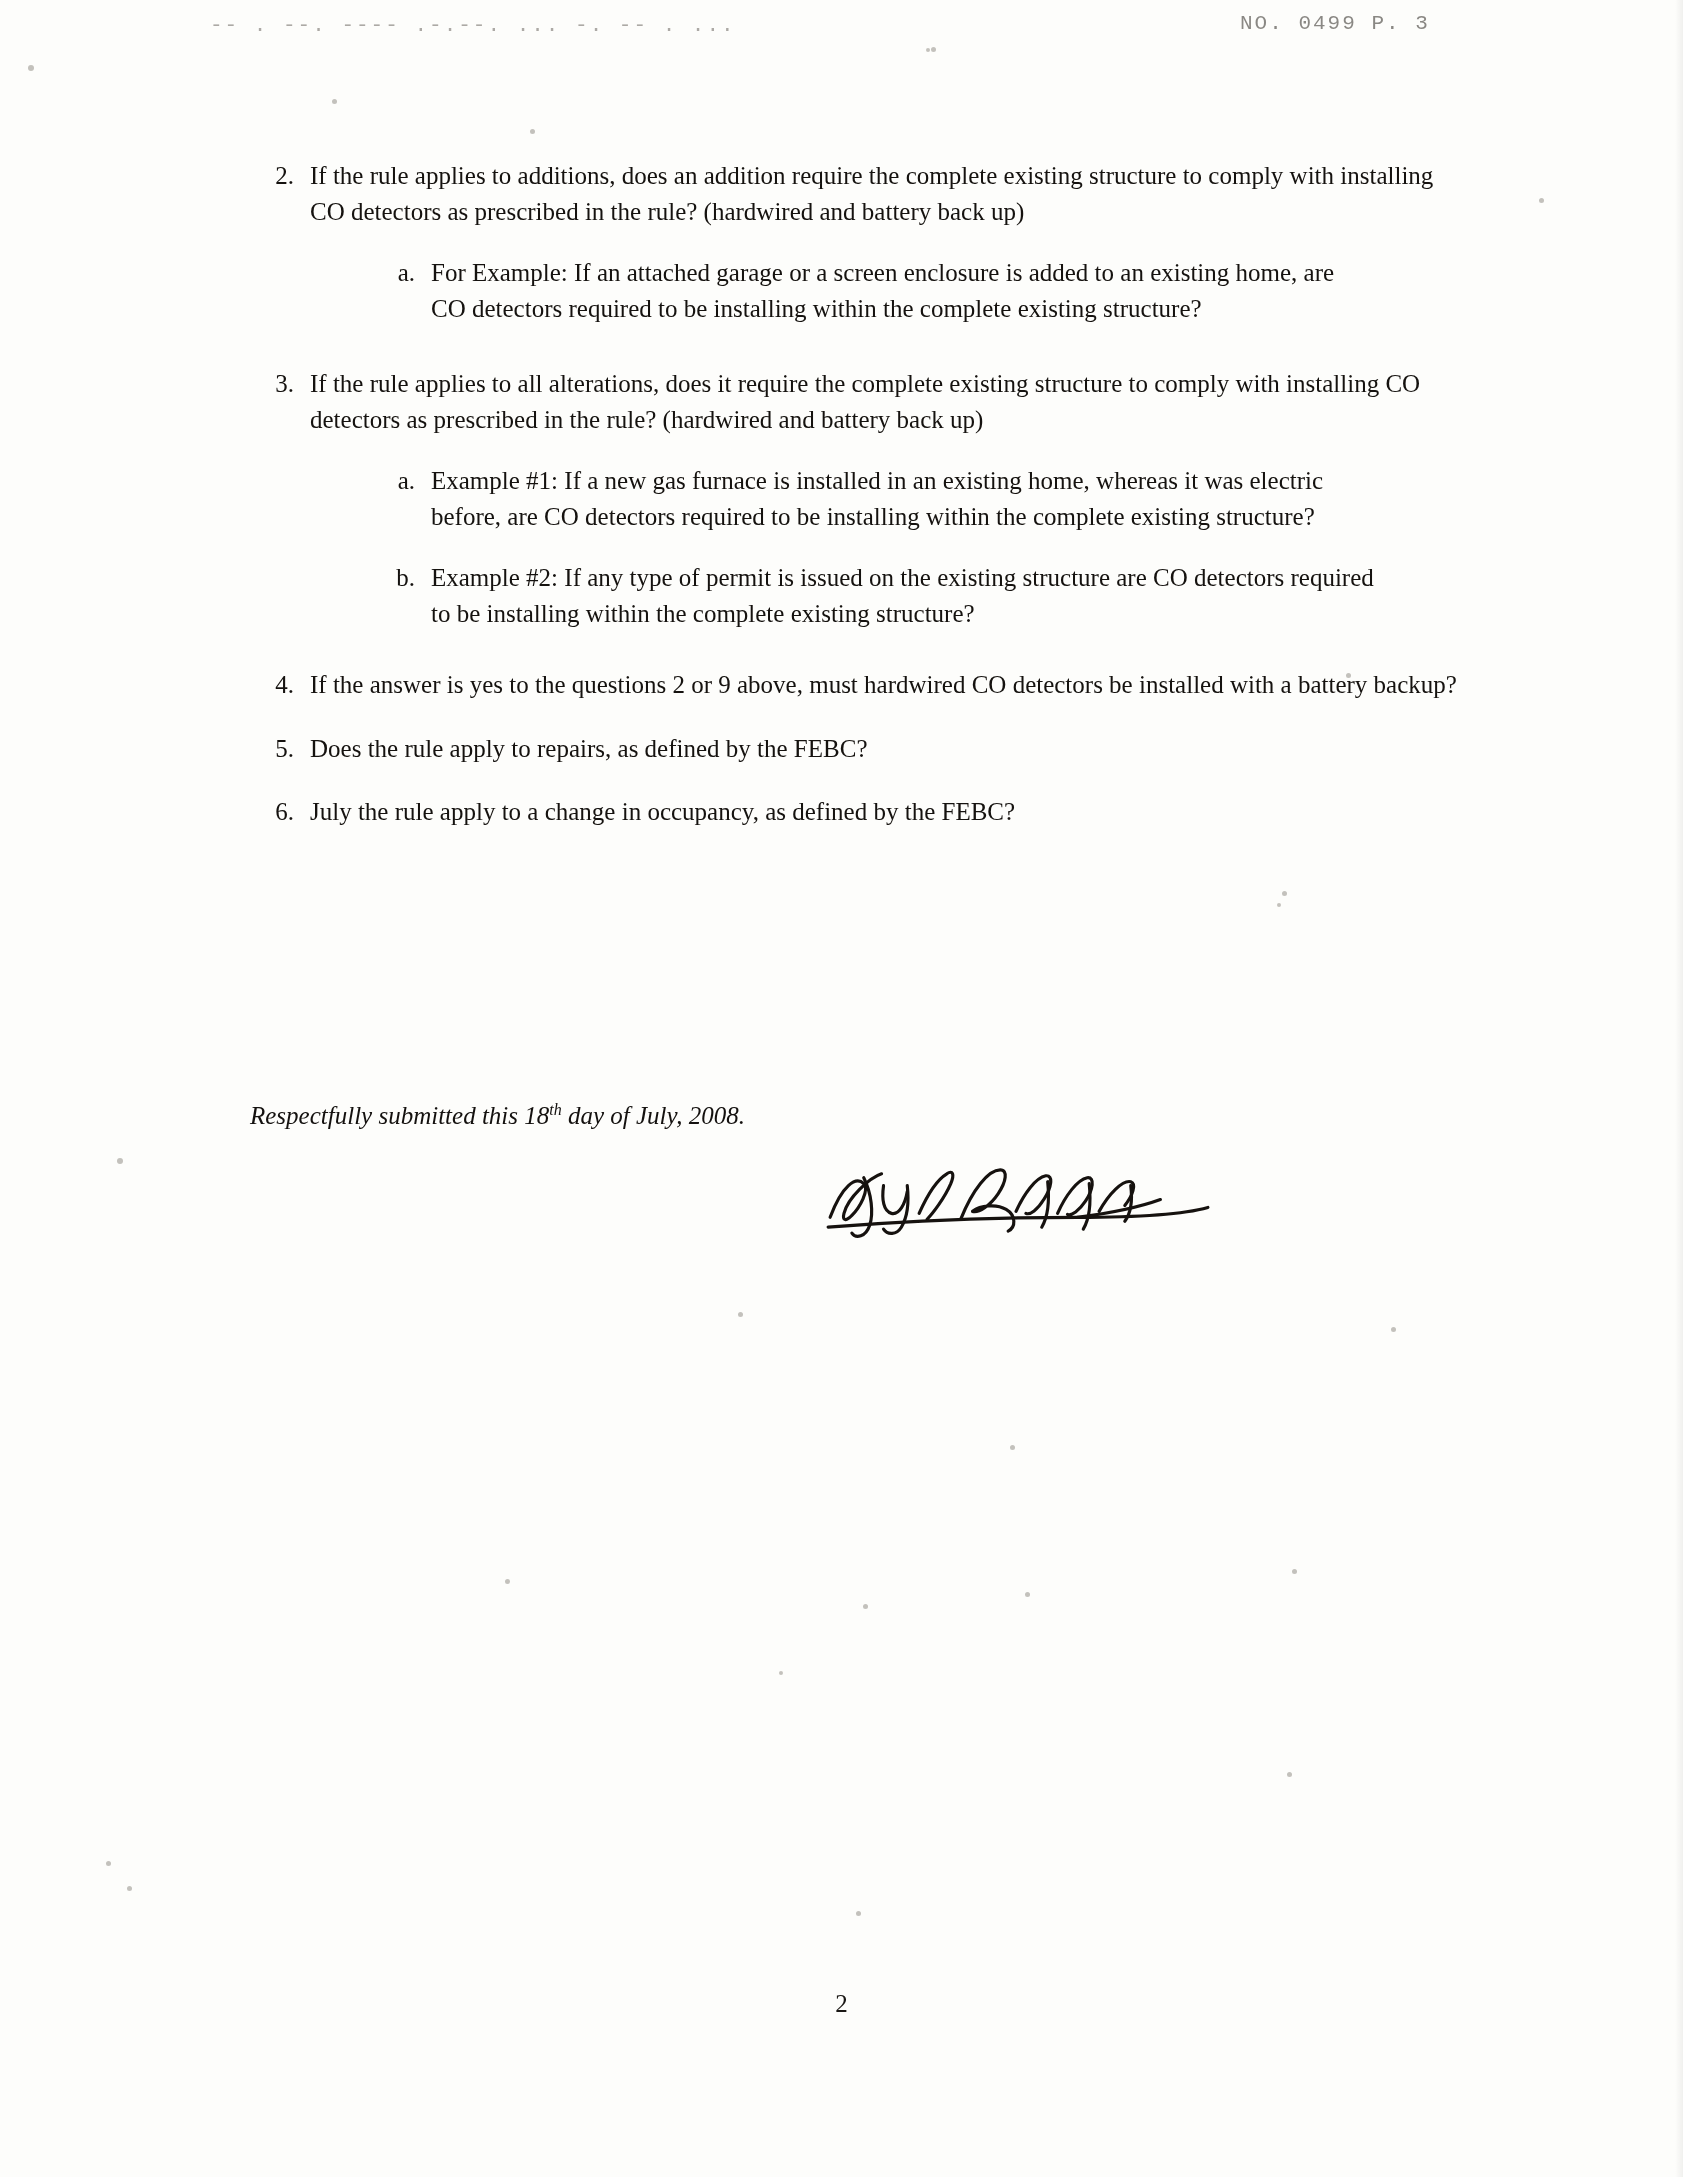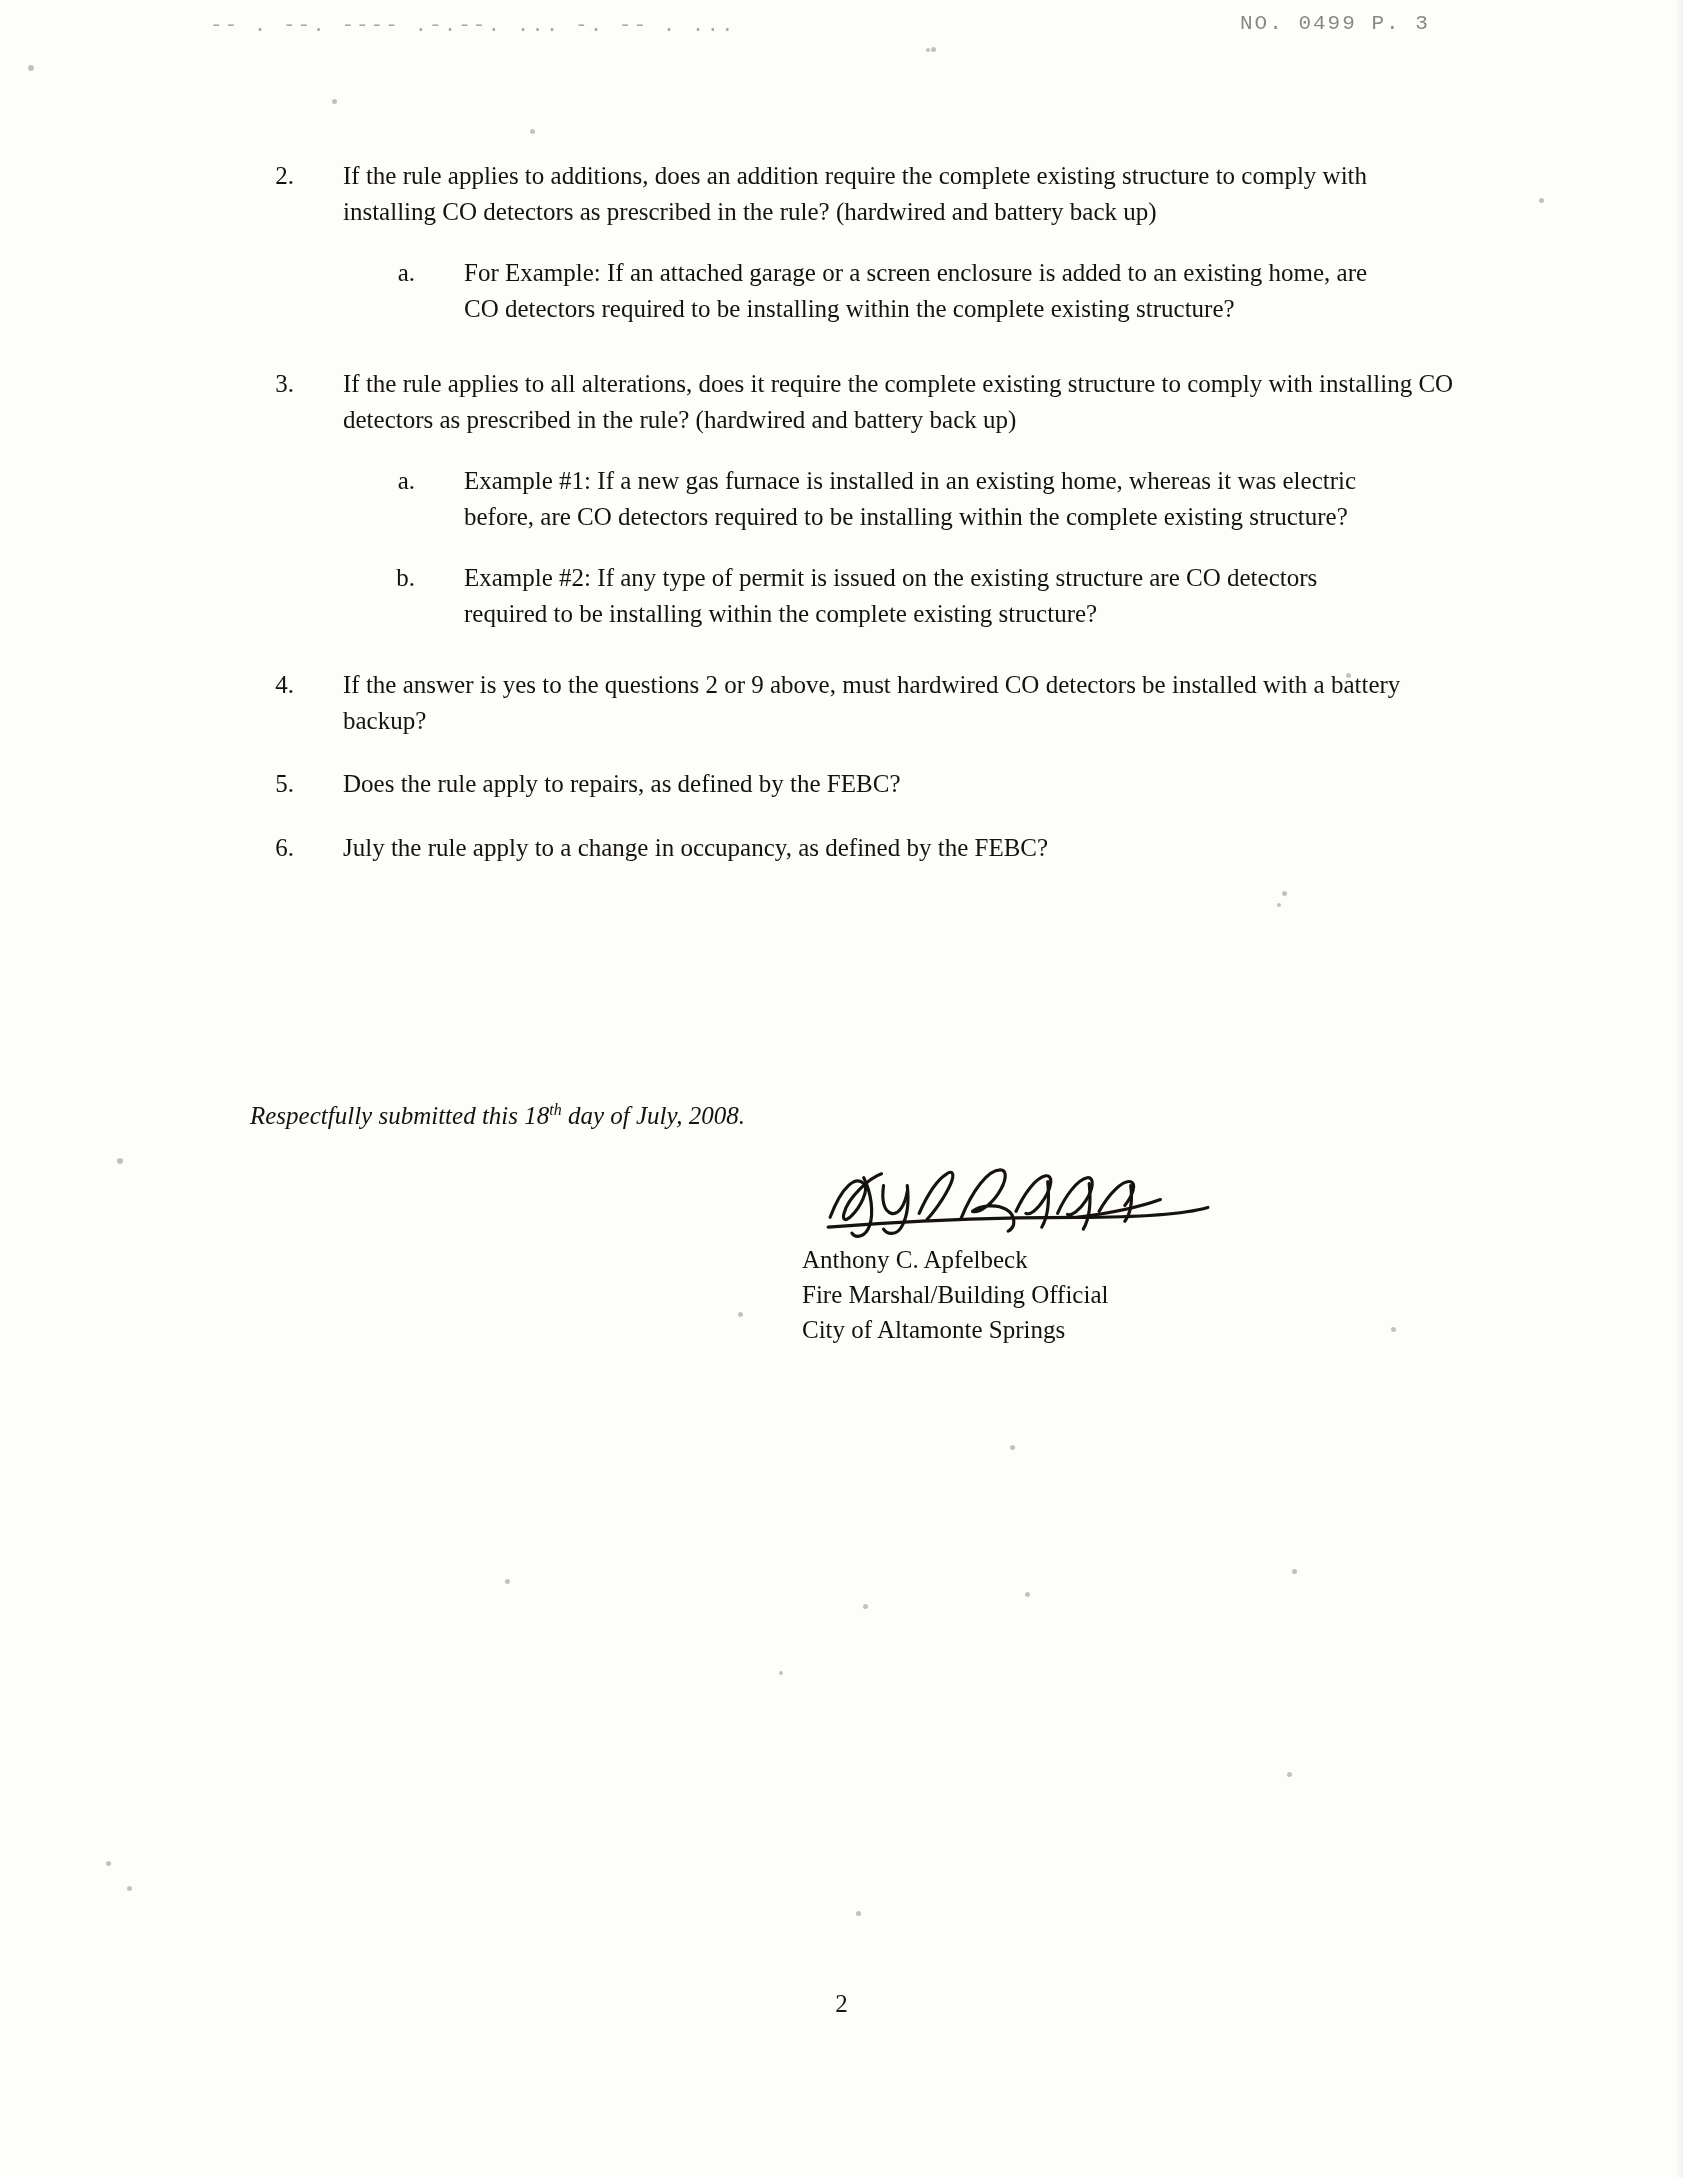--- a/index.html
+++ b/index.html
@@ -80,21 +80,20 @@
   }
   .item .marker {
     flex: 0 0 auto;
     width: 46px;
     text-align: right;
     padding-right: 16px;
     font-size: 25px;
   }
   .item .text {
     flex: 1 1 auto;
-    margin-left: 33px;
   }
   .level2 { margin-left: 127px; width: 1000px; margin-top: 6px;}
   .level2 .marker { width: 40px; }
 
   .respect {
     position: absolute;
     left: 250px;
     top: 1101px;
     font-size: 25px;
     font-style: italic;
@@ -230,23 +229,18 @@
       <path d="M238 26 C240 46, 238 62, 232 72"></path>
       <path d="M248 58 C256 40, 268 24, 278 22 C286 21, 284 34, 276 46 C270 55, 262 61, 258 59"></path>
       <path d="M280 28 C282 48, 280 64, 274 74"></path>
       <path d="M290 56 C300 38, 314 24, 322 26 C328 28, 324 40, 316 50"></path>
       <path d="M322 30 C324 46, 322 58, 316 66"></path>
       <path d="M16 72 C90 66, 180 62, 268 62 C320 62, 372 60, 400 52"></path>
       <path d="M268 62 C300 58, 330 52, 352 44"></path>
     </g>
   </svg>
 
-  <div class="sig-block">
-    <div class="sig-name">Anthony C. Apfelbeck</div>
-    <div class="sig-name">Fire Marshal/Building Official</div>
-    <div class="sig-name">City of Altamonte Springs</div>
-  </div>
 
   <div class="page-number">2</div>
 
   <div class="edge-right"></div>
 </div>
 
 
 </body></html>

